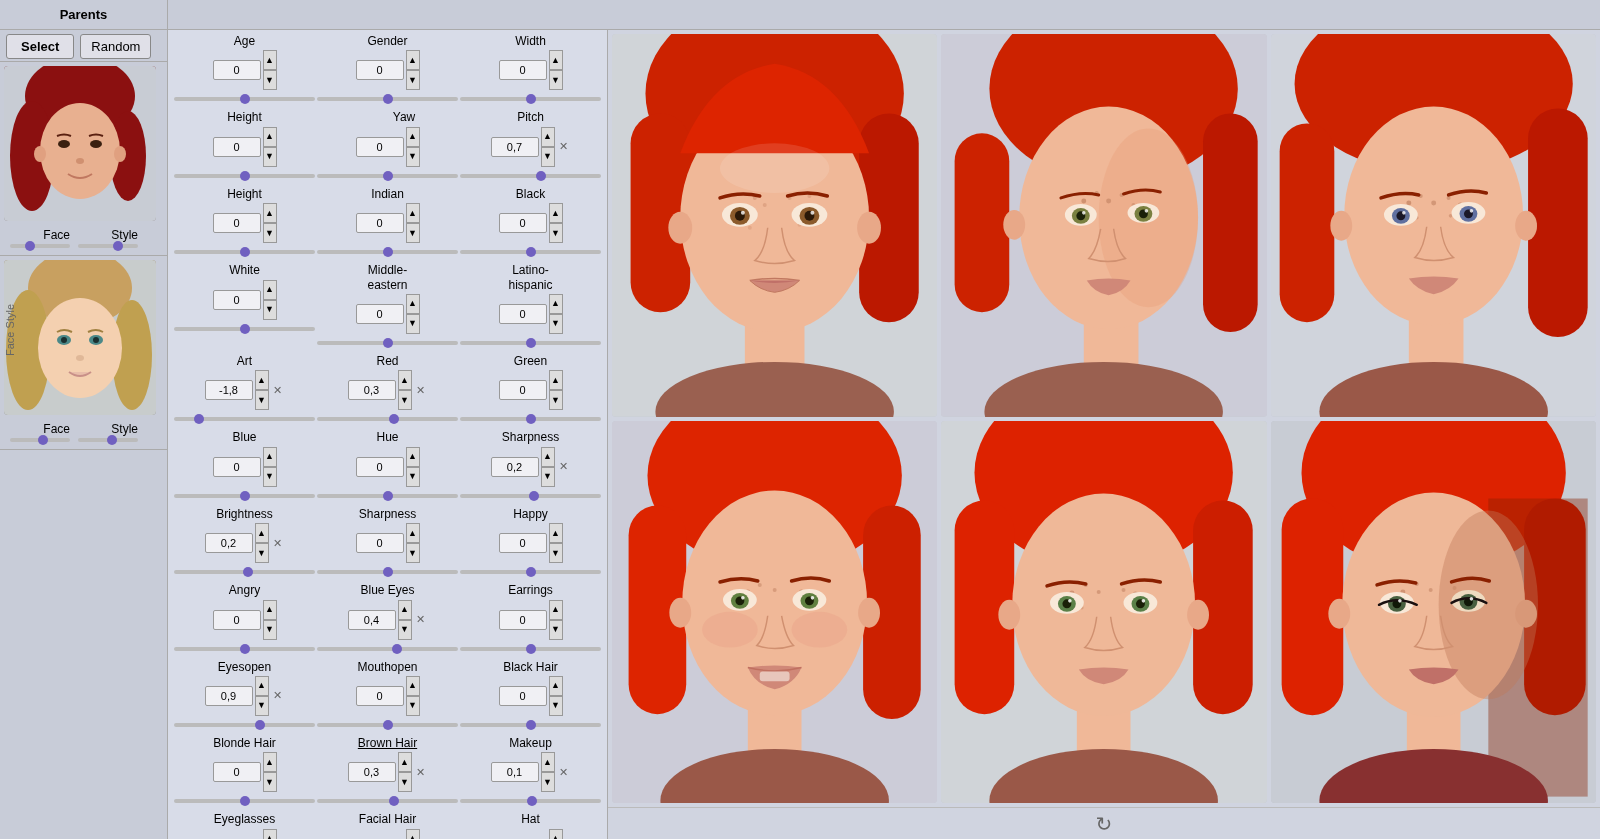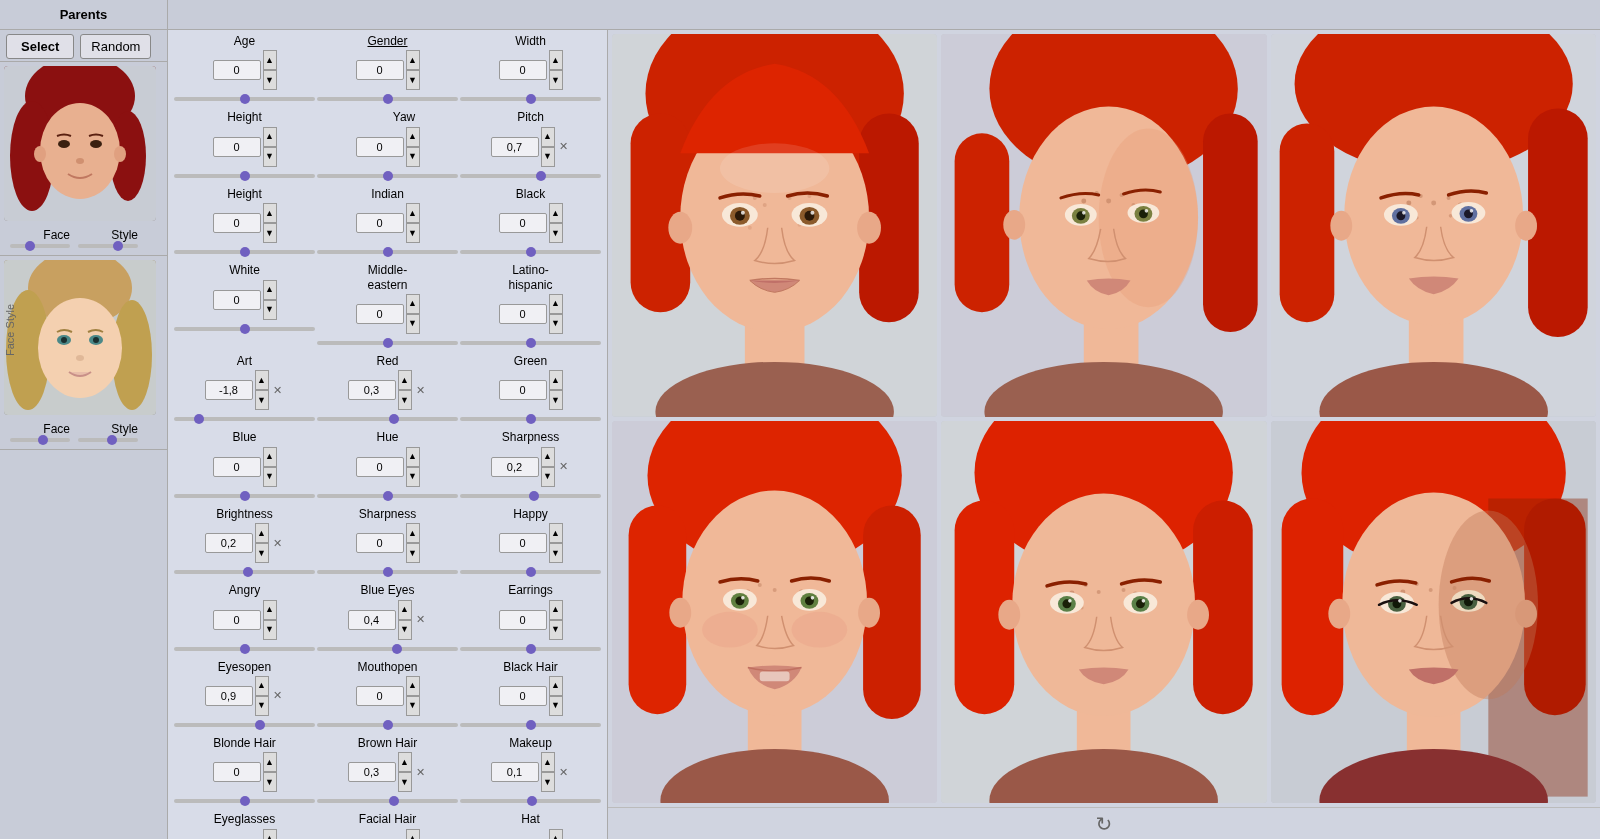--- a/index.html
+++ b/index.html
@@ -381,21 +381,21 @@
           <div class="gene-input-row">
             <input type="text" class="gene-input" value="0" style="">
             <div style="display: flex; flex-direction: column;">
               <button class="spin-btn">▲</button>
               <button class="spin-btn">▼</button>
             </div>
           </div>
           <div style="width: 100%;"><input type="range" min="0" max="100" value="50" style="width: 100%; height: 4px;"></div>
         </div>
         <div class="gene-group">
-          <div class="gene-label-multi" style="white-space: pre-line; text-decoration: underline;">Gender</div>
+          <div class="gene-label-multi" style="white-space: pre-line;">Gender</div>
           <div class="gene-input-row">
             <input type="text" class="gene-input" value="0" style="">
             <div style="display: flex; flex-direction: column;">
               <button class="spin-btn">▲</button>
               <button class="spin-btn">▼</button>
             </div>
           </div>
           <div style="width: 100%;"><input type="range" min="0" max="100" value="50" style="width: 100%; height: 4px;"></div>
         </div>
         <div class="gene-group">
@@ -705,21 +705,21 @@
           <div class="gene-input-row">
             <input type="text" class="gene-input" value="0" style="">
             <div style="display: flex; flex-direction: column;">
               <button class="spin-btn">▲</button>
               <button class="spin-btn">▼</button>
             </div>
           </div>
           <div style="width: 100%;"><input type="range" min="0" max="100" value="50" style="width: 100%; height: 4px;"></div>
         </div>
         <div class="gene-group">
-          <div class="gene-label-multi" style="white-space: pre-line;">Brown Hair</div>
+          <div class="gene-label-multi" style="white-space: pre-line; text-decoration: underline;">Brown Hair</div>
           <div class="gene-input-row">
             <input type="text" class="gene-input" value="0,3" style="">
             <div style="display: flex; flex-direction: column;">
               <button class="spin-btn">▲</button>
               <button class="spin-btn">▼</button>
             </div>
             <button class="x-btn">✕</button>
           </div>
           <div style="width: 100%;"><input type="range" min="0" max="100" value="55" style="width: 100%; height: 4px;"></div>
         </div>

